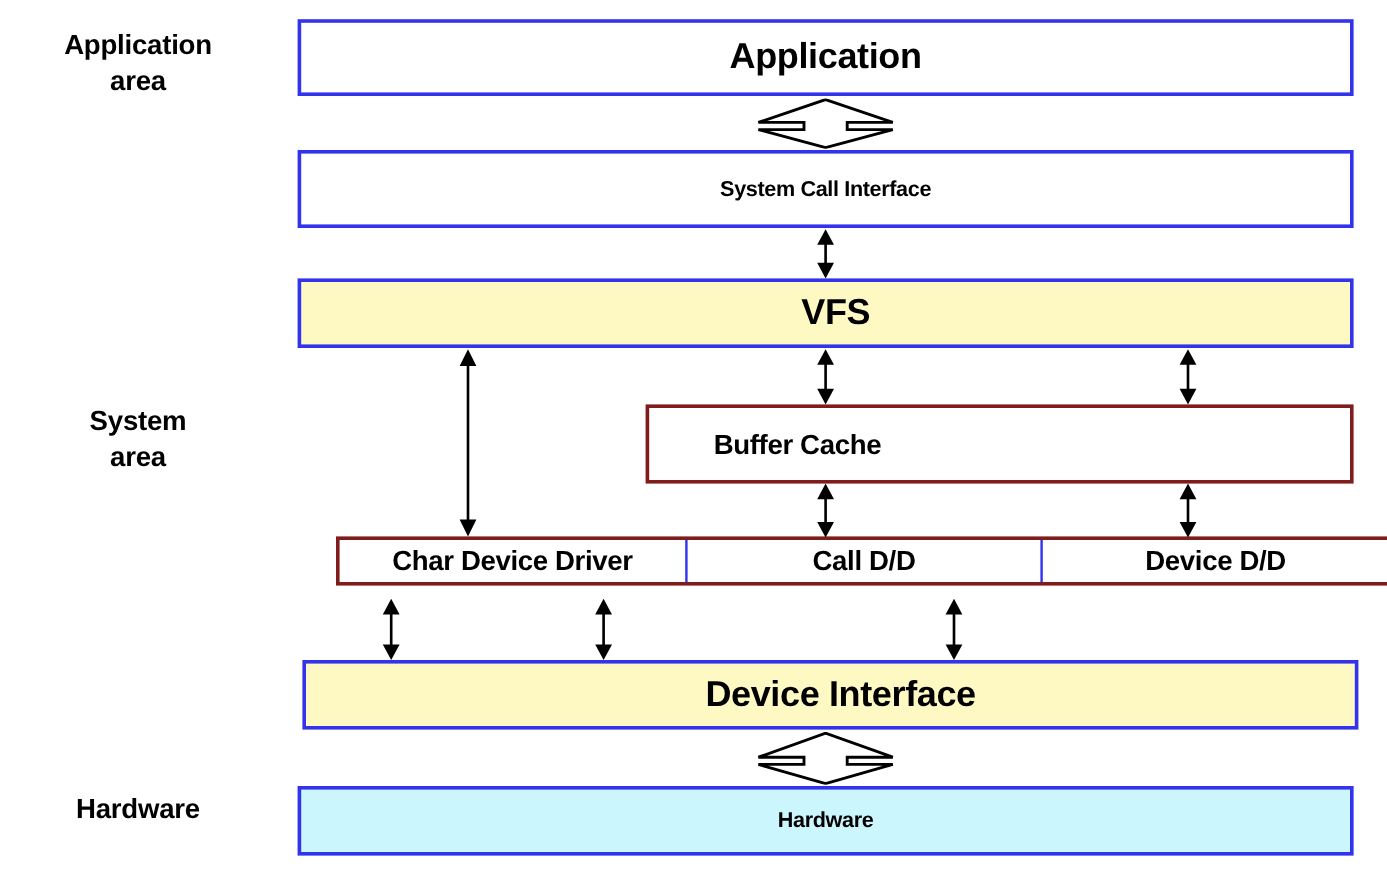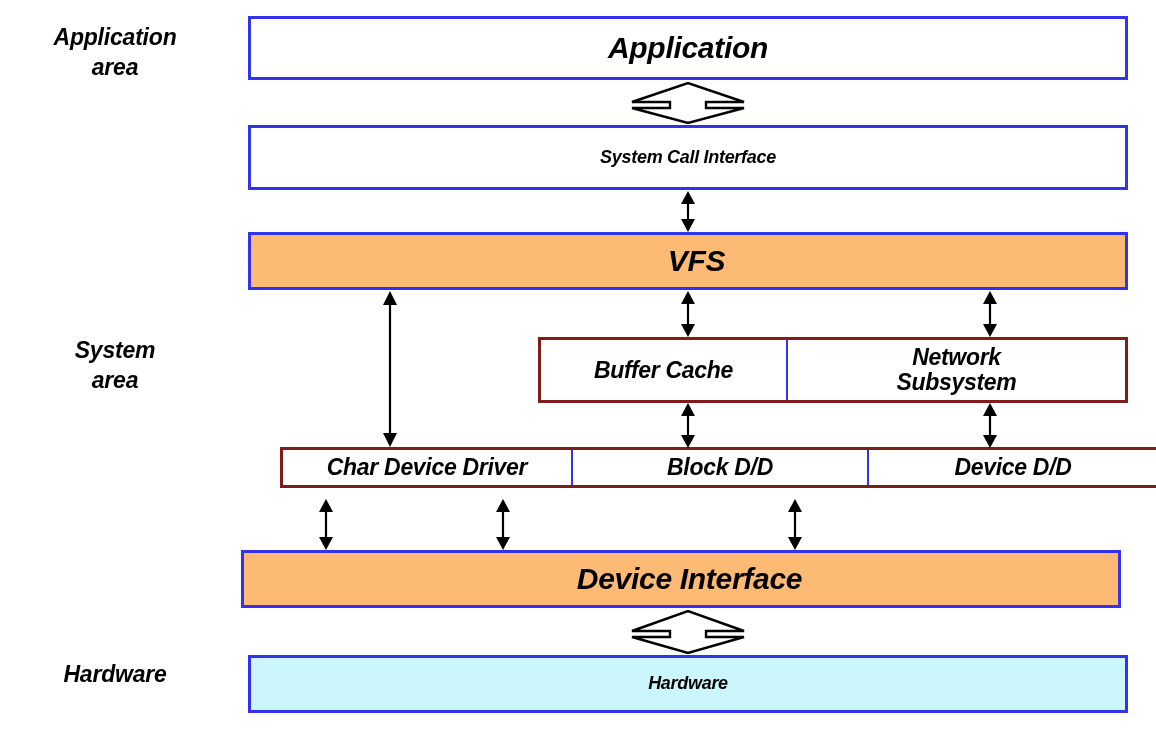--- a/index.html
+++ b/index.html
@@ -8,21 +8,20 @@
     height: 732px;
     background: #ffffff;
     font-family: "Liberation Sans", sans-serif;
     overflow: hidden;
   }
   #stage {
     position: relative;
     width: 1156px;
     height: 732px;
     background: #ffffff;
-    font-style: italic;
   }
 
   
   .area-label {
     position: absolute;
     text-align: center;
     font-weight: bold;
     font-size: 23px;
     line-height: 30px;
     color: #000000;
@@ -36,21 +35,21 @@
     display: flex;
     align-items: center;
     justify-content: center;
     color: #000000;
     font-weight: bold;
     text-align: center;
     line-height: 1.08;
     letter-spacing: -0.3px;
   }
   .box.plain      { background: #ffffff; }
-  .box.mint       { background: #fdba74; padding-left: 17px; }
+  .box.mint       { background: #fef9c3; padding-left: 17px; }
   .box.cyan       { background: #ccf6fd; }
 
   .fs-big   { font-size: 30px; }
   .fs-mid   { font-size: 18px; }
   .fs-sm    { font-size: 23px; }
 
   
   .split-row {
     position: absolute;
     border: 3px solid #7f1d1d;
@@ -110,38 +109,35 @@
   </div>
 
   <div class="box mint fs-big" style="left:248px; top:232px; width:880px; height:58px;">
     <span>VFS</span>
   </div>
 
   <div class="split-row" style="left:538px; top:337px; width:590px; height:66px;">
     <div class="cell cyanmint fs-sm" style="flex:0 0 247px;">
       <span>Buffer Cache</span>
     </div>
-    <div class="cell cyanmint fs-sm" style="flex:1 1 auto;">
-      <span style="max-width:150px;">Network Subsystem</span>
-    </div>
   </div>
 
   <div class="split-row" style="left:248px; top:447px; width:880px; height:41px;margin-left:32px;">
     <div class="cell green fs-sm" style="flex:0 0 290px;">
       <span>Char Device Driver</span>
     </div>
     <div class="cell green fs-sm" style="flex:0 0 296px;">
-      <span>Block D/D</span>
+      <span>Call D/D</span>
     </div>
     <div class="cell green fs-sm" style="flex:1 1 auto;">
       <span>Device D/D</span>
     </div>
   </div>
 
-  <div class="box mint fs-big" style="left:241px; top:550px; width:880px; height:58px;">
+  <div class="box mint fs-big" style="left:252px; top:550px; width:880px; height:58px;">
     <span>Device Interface</span>
   </div>
 
   <div class="box cyan fs-mid" style="left:248px; top:655px; width:880px; height:58px;">
     <span>Hardware</span>
   </div>
 
   <div class="arrow-block" style="left:630px; top:82px; width:116px; height:42px;">
     <svg width="116" height="42" viewBox="0 0 116 42">
       <polygon points="58,1 114,20 76,20 76,26 114,26 58,41 2,26 40,26 40,20 2,20" fill="#ffffff" stroke="#000000" stroke-width="2.4" stroke-linejoin="miter"></polygon>

